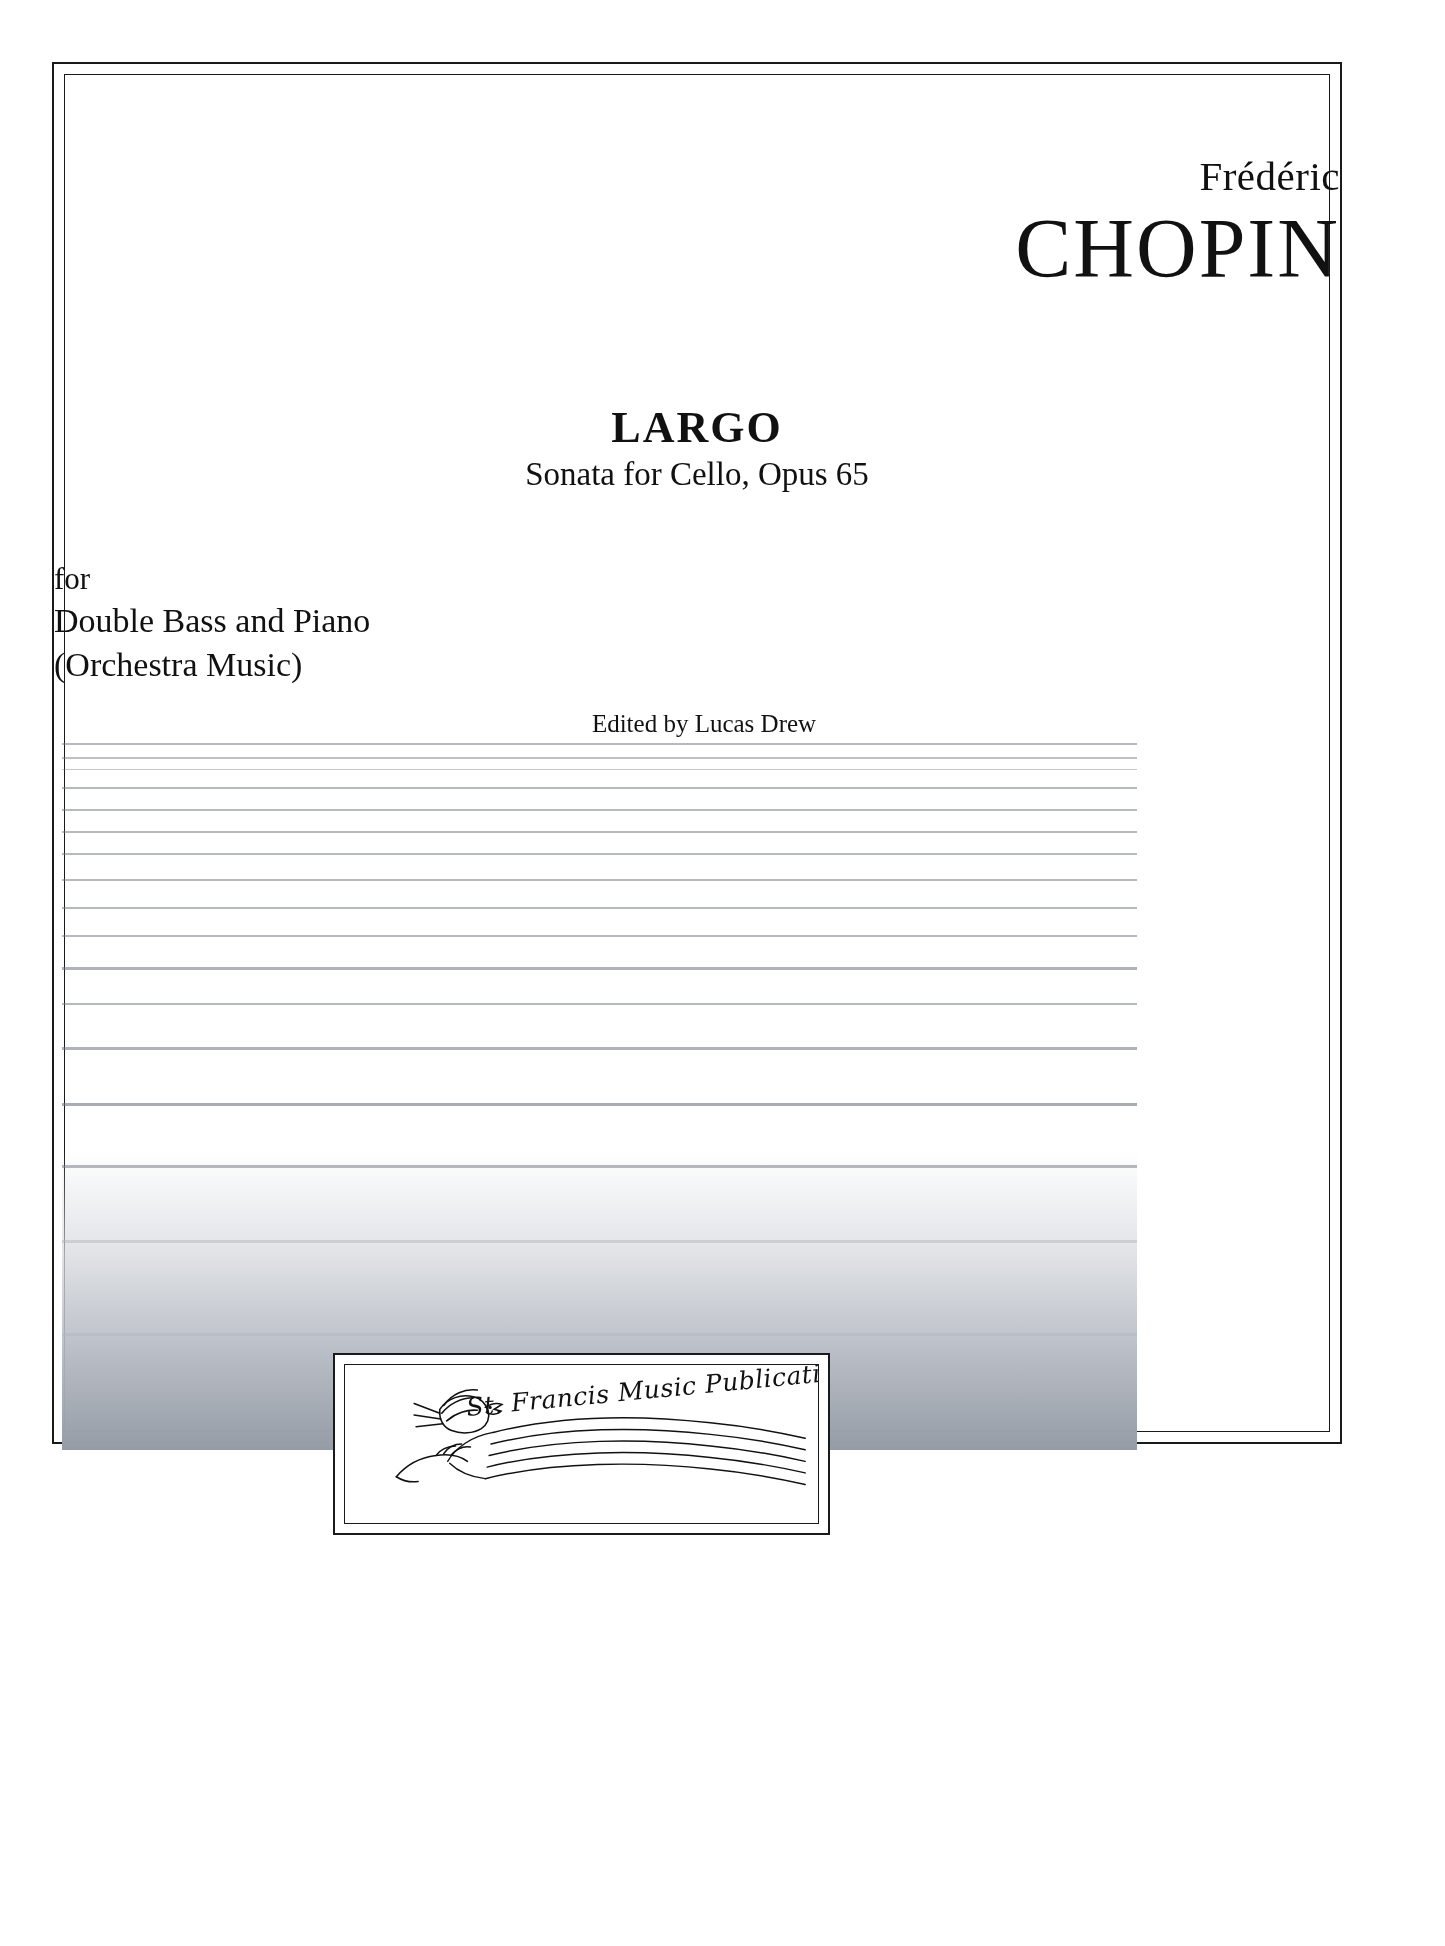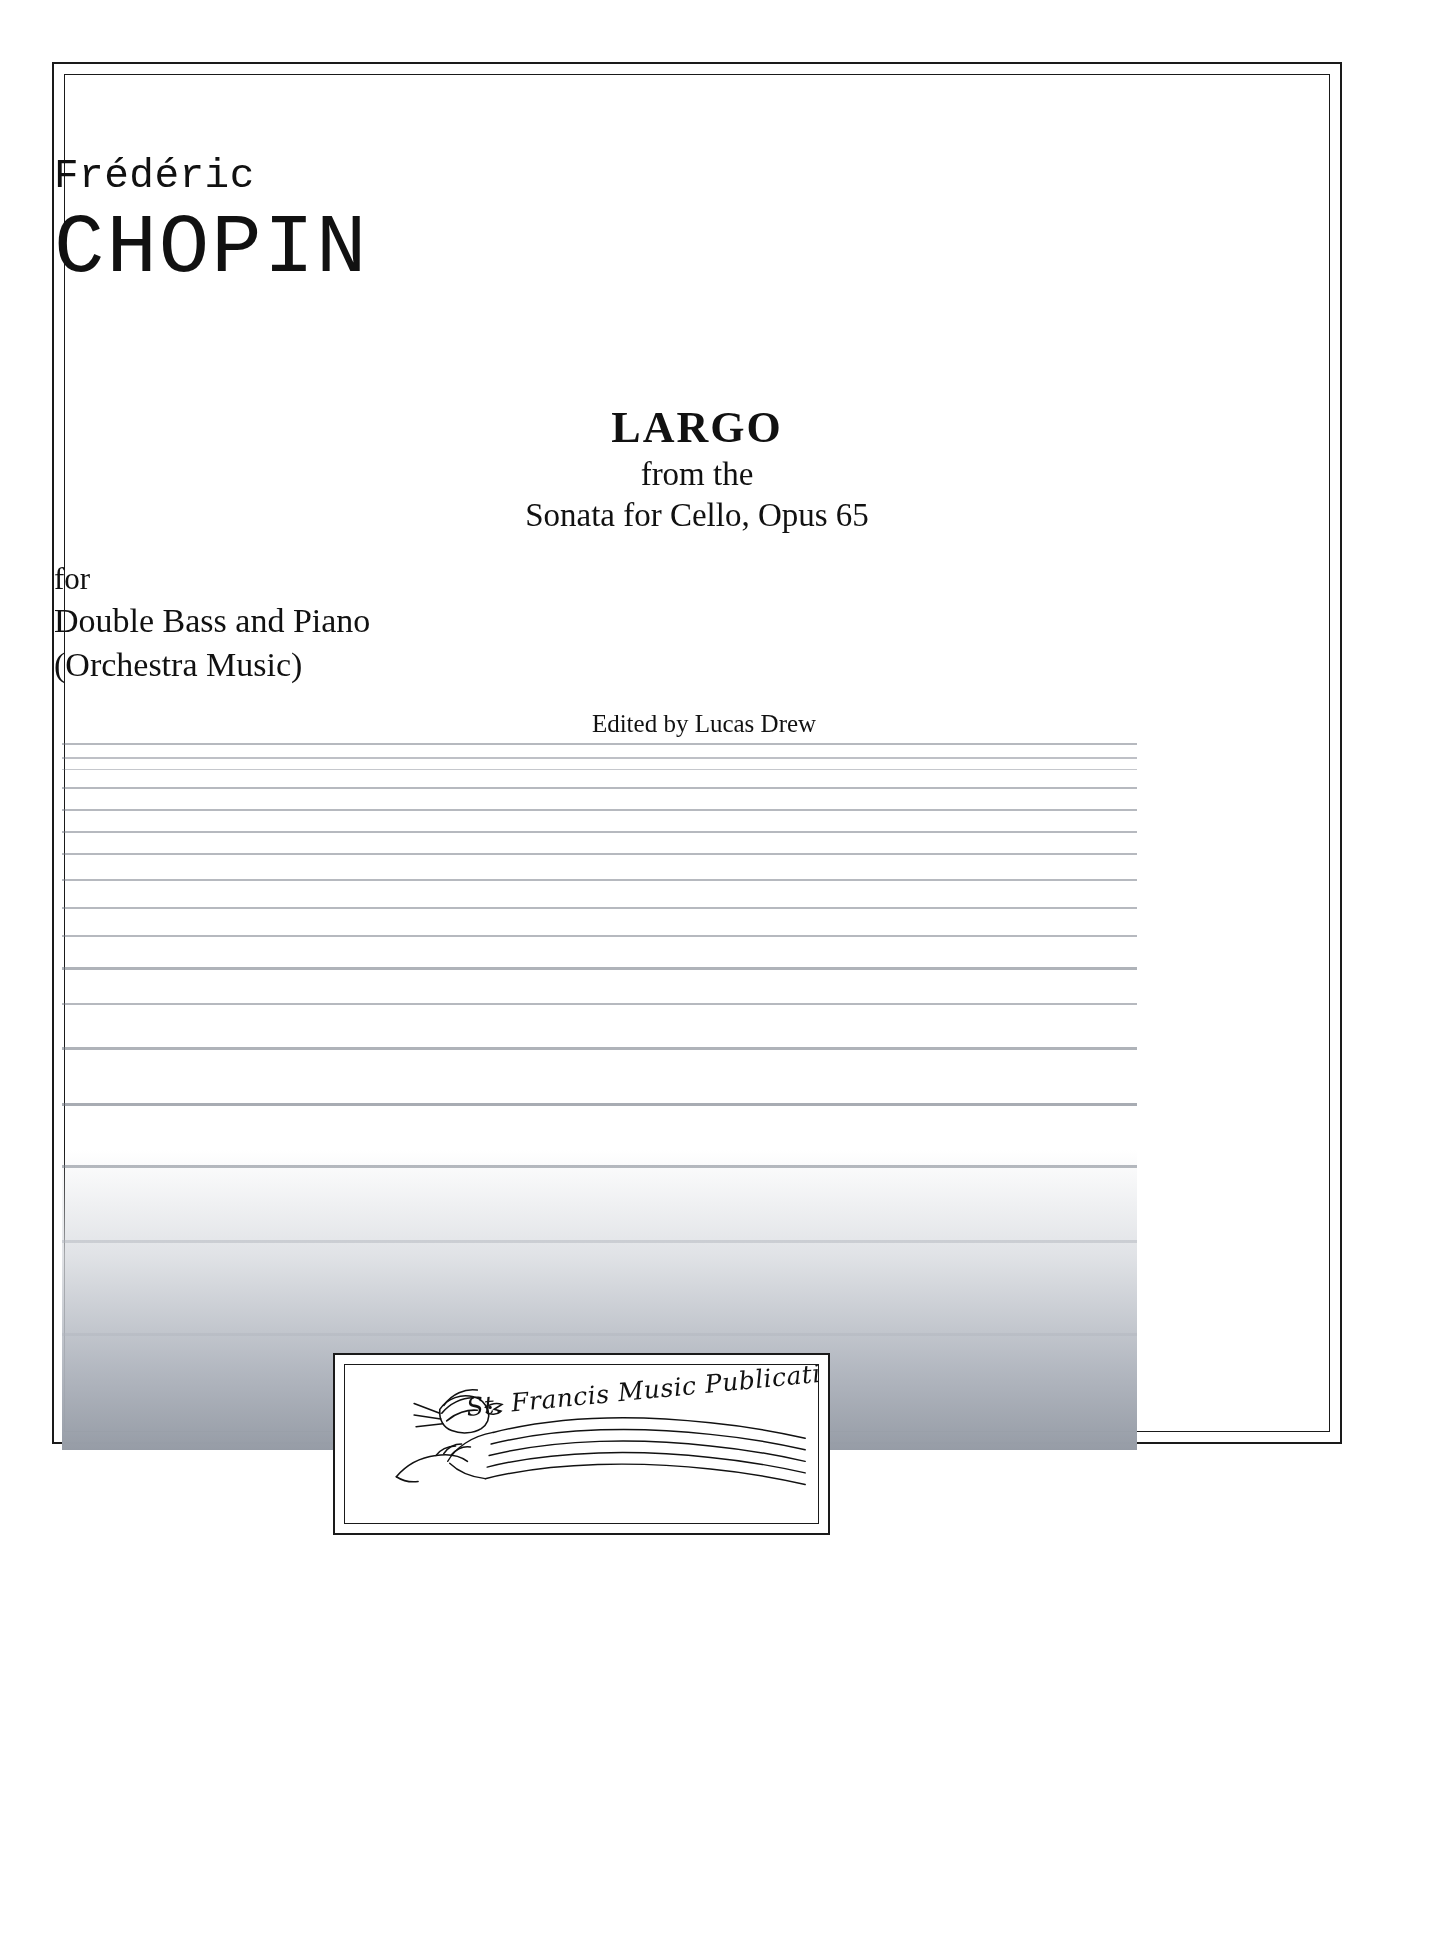--- a/index.html
+++ b/index.html
@@ -36,22 +36,21 @@
     border: 1px solid #1a1a1a;
     box-sizing: border-box;
   }
 
   
   .title-block {
     position: absolute;
     left: 0;
     right: 0;
     top: 90px;
-    text-align: left;
-    font-family: Liberation Mono, monospace;
+    text-align: right;
   }
   .composer-first {
     font-size: 41px;
     line-height: 1.1;
     letter-spacing: 0.5px;
     margin-bottom: 6px;
   }
   .composer-last {
     font-size: 84px;
     line-height: 1.05;
@@ -192,21 +191,20 @@
 <div class="page-outer">
   <div class="page-inner"></div>
 
   <div class="title-block">
     <div class="composer-first">Frédéric</div>
     <div class="composer-last">CHOPIN</div>
   </div>
 
   <div class="work-block">
     <div class="work-title">LARGO</div>
-    <div class="work-sub1">from the</div>
     <div class="work-sub2">Sonata for Cello, Opus 65</div>
   </div>
 
   <div class="instr-block">
     <div class="instr-for">for</div>
     <div class="instr-main">Double Bass and Piano</div>
     <div class="instr-paren">(Orchestra Music)</div>
   </div>
 
   <div class="editor-block">

